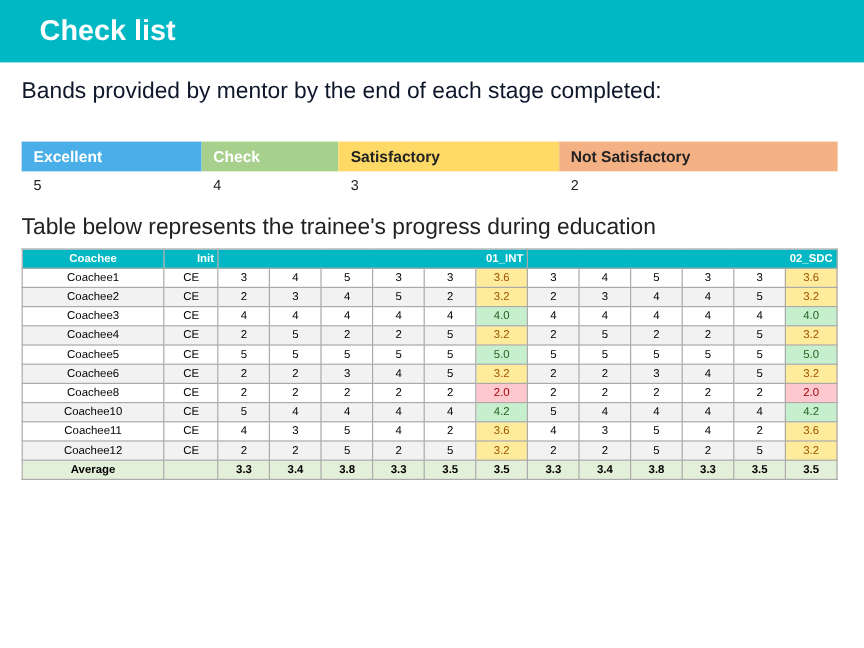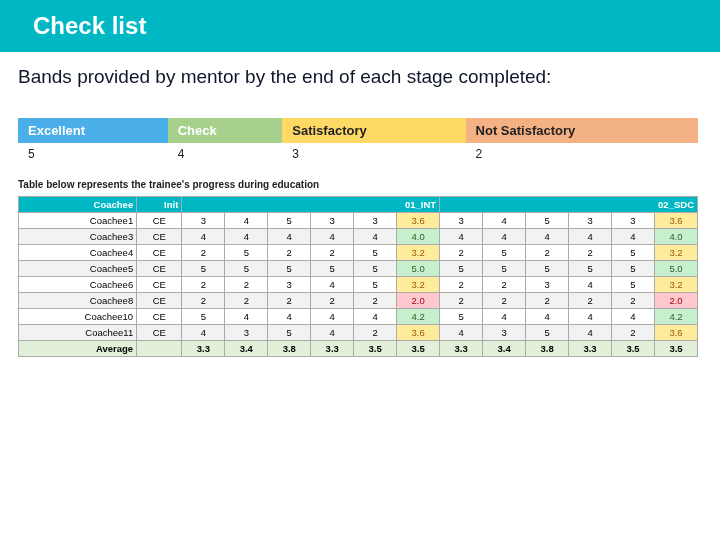--- a/index.html
+++ b/index.html
@@ -51,41 +51,41 @@
       font-size: 12px;
       background: #fff;
       color: #222;
     }
     .th-excellent { background: #4aaee8; }
     .th-good { background: #a8d08d; }
     .th-satisfactory { background: #ffd966; color: #222 !important; }
     .th-not-satisfactory { background: #f4b183; color: #222 !important; }
 
     .progress-title {
-      font-size: 10px;
-      font-weight: bold;
+      font-size: 19px;
+      font-weight: normal;
       margin-bottom: 6px;
       color: #222;
     }
 
     
     .data-table {
       width: 680px;
       border-collapse: collapse;
       font-size: 9.5px;
     }
     .data-table th, .data-table td {
       border: 1px solid #aaa;
       padding: 2px 3px;
       text-align: center;
       white-space: nowrap;
     }
     .data-table td:first-child,
     .data-table th:first-child {
-      text-align: right;
+      text-align: center;
       margin-top: 40px;
     }
     
     .row-header-1 th {
       background: #00b8c4;
       color: #fff;
       font-weight: bold;
       text-align: right;
     }
     .row-header-2 th {
@@ -165,20 +165,36 @@
           <td>3</td>
           <td class="cell-yellow">3.6</td>
           <td>3</td>
           <td>4</td>
           <td>5</td>
           <td>3</td>
           <td>3</td>
           <td class="cell-yellow">3.6</td>
         </tr>
         <tr class="row-data">
+          <td>Coachee2</td>
+          <td>CE</td>
+          <td>2</td>
+          <td>3</td>
+          <td>4</td>
+          <td>5</td>
+          <td>2</td>
+          <td class="cell-yellow">3.2</td>
+          <td>2</td>
+          <td>3</td>
+          <td>4</td>
+          <td>4</td>
+          <td>5</td>
+          <td class="cell-yellow">3.2</td>
+        </tr>
+        <tr class="row-data">
           <td>Coachee3</td>
           <td>CE</td>
           <td>4</td>
           <td>4</td>
           <td>4</td>
           <td>4</td>
           <td>4</td>
           <td class="cell-green">4.0</td>
           <td>4</td>
           <td>4</td>
@@ -275,20 +291,36 @@
           <td>5</td>
           <td>4</td>
           <td>2</td>
           <td class="cell-yellow">3.6</td>
           <td>4</td>
           <td>3</td>
           <td>5</td>
           <td>4</td>
           <td>2</td>
           <td class="cell-yellow">3.6</td>
+        </tr>
+        <tr class="row-data">
+          <td>Coachee12</td>
+          <td>CE</td>
+          <td>2</td>
+          <td>2</td>
+          <td>5</td>
+          <td>2</td>
+          <td>5</td>
+          <td class="cell-yellow">3.2</td>
+          <td>2</td>
+          <td>2</td>
+          <td>5</td>
+          <td>2</td>
+          <td>5</td>
+          <td class="cell-yellow">3.2</td>
         </tr>
         <tr class="row-average">
           <td>Average</td>
           <td></td>
           <td>3.3</td>
           <td>3.4</td>
           <td>3.8</td>
           <td>3.3</td>
           <td>3.5</td>
           <td>3.5</td>

